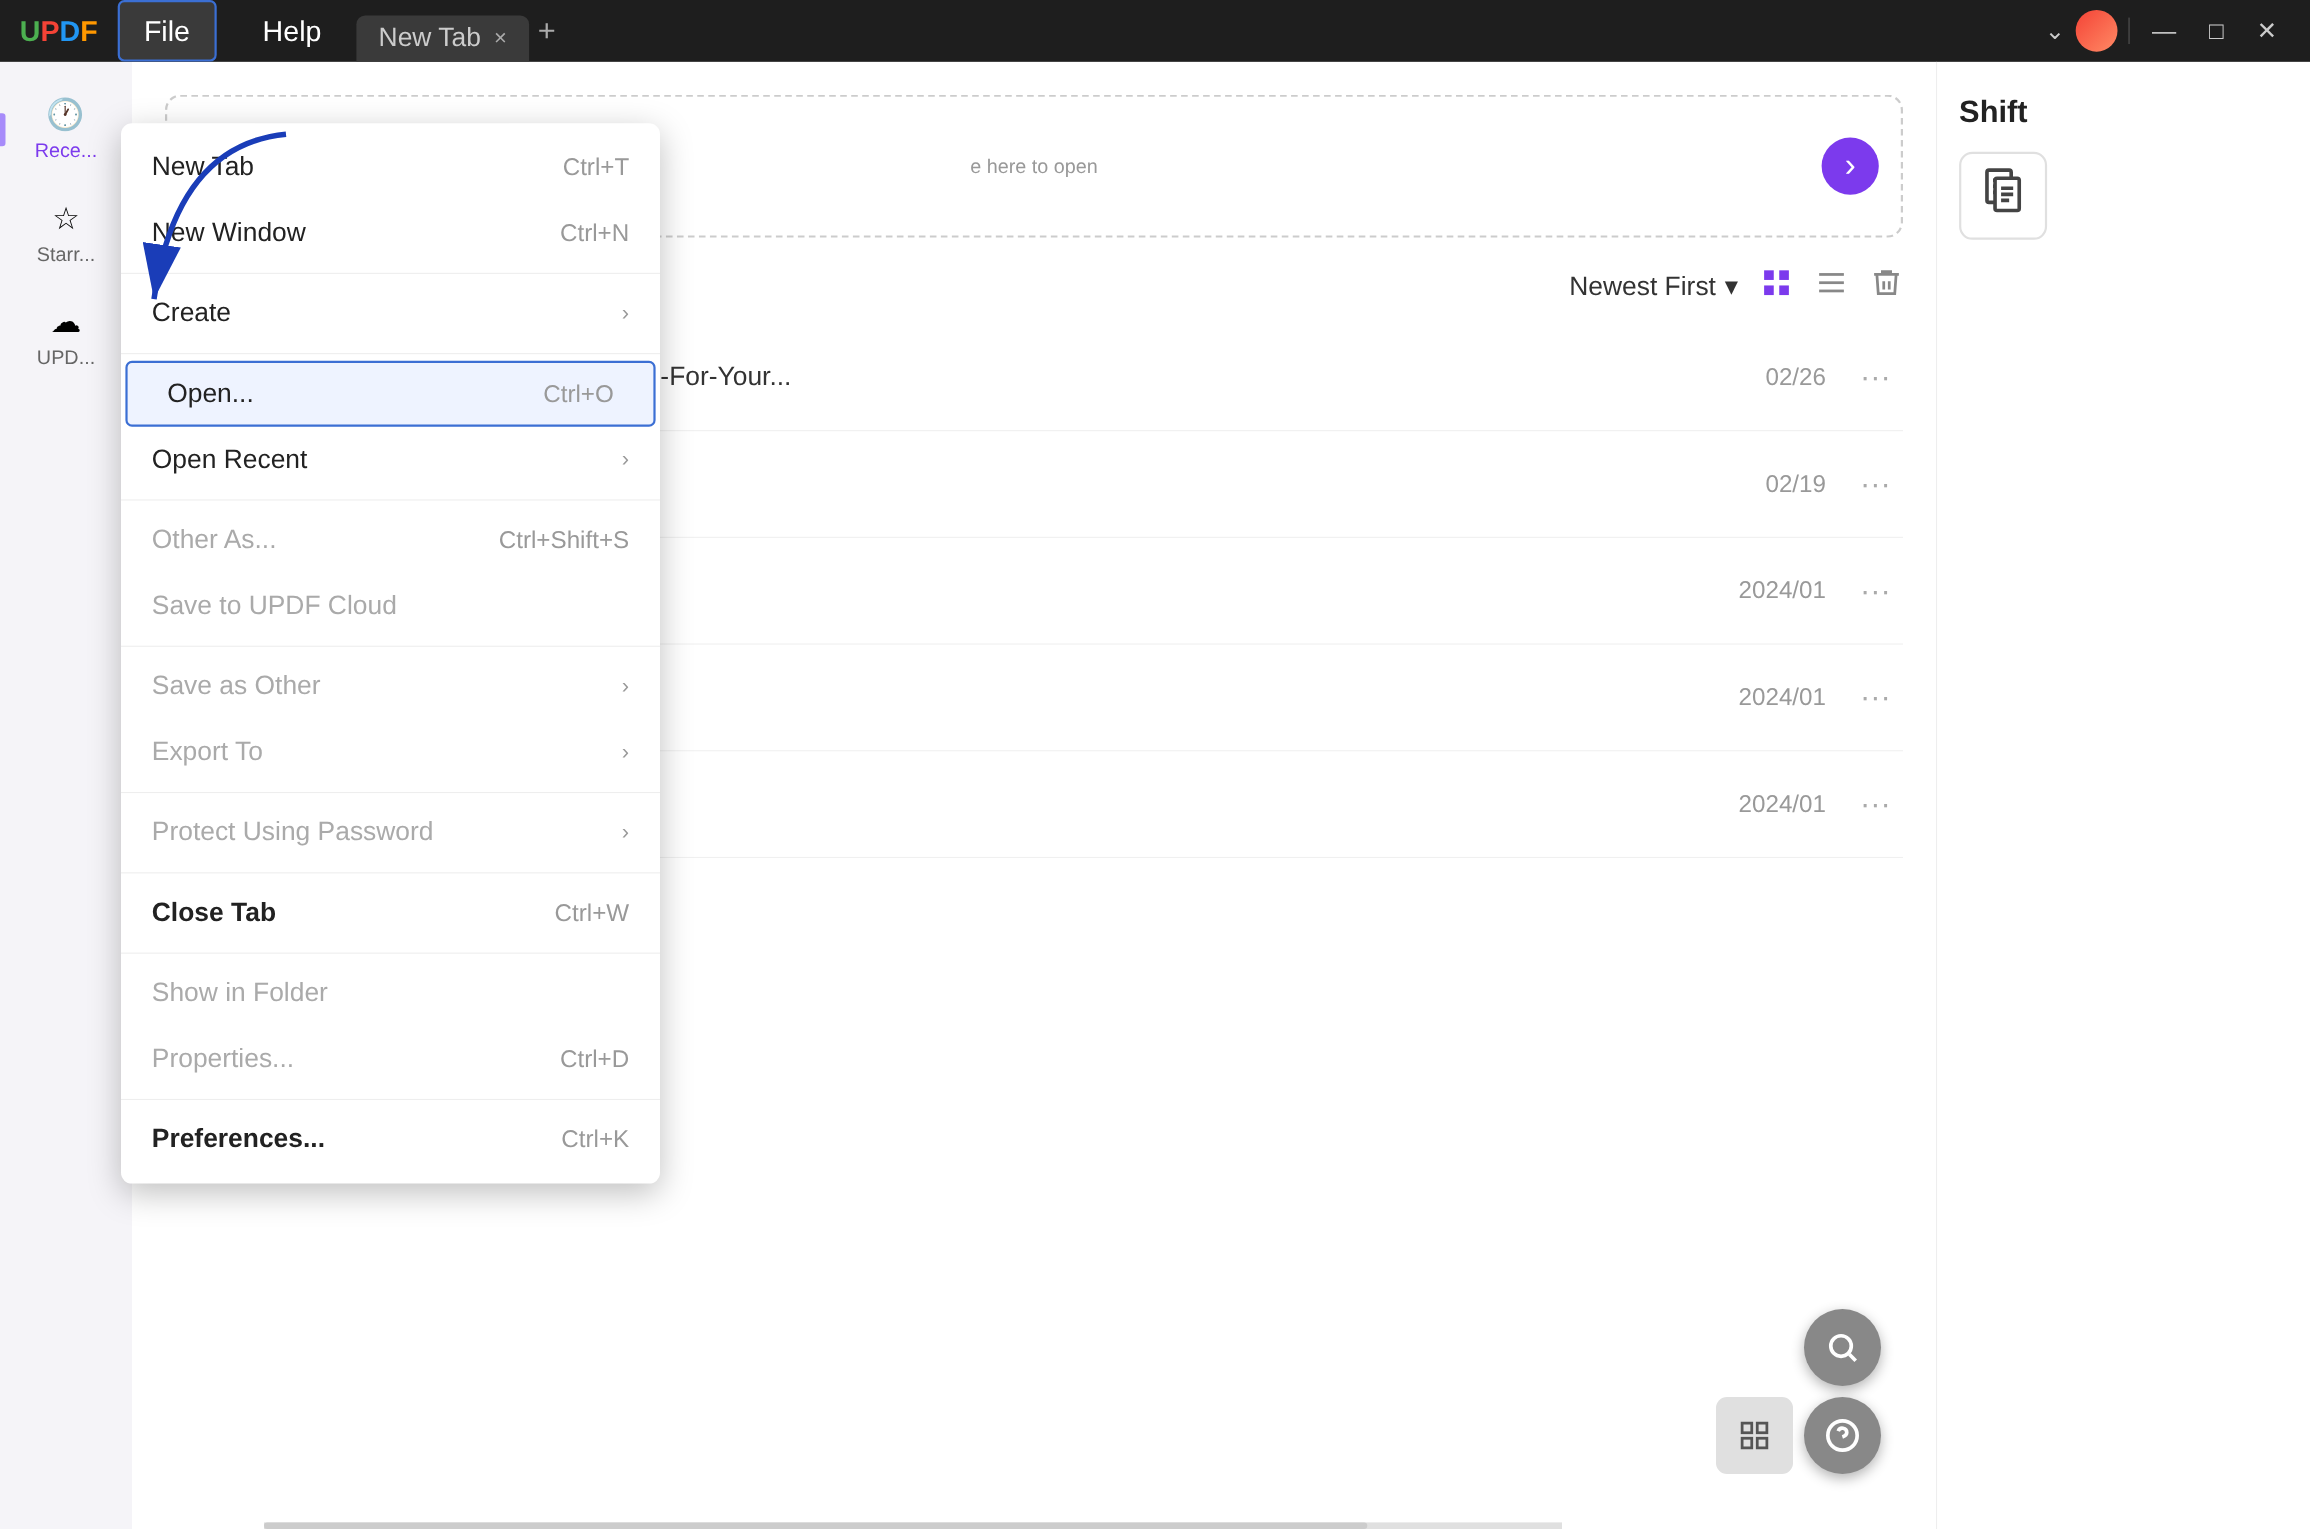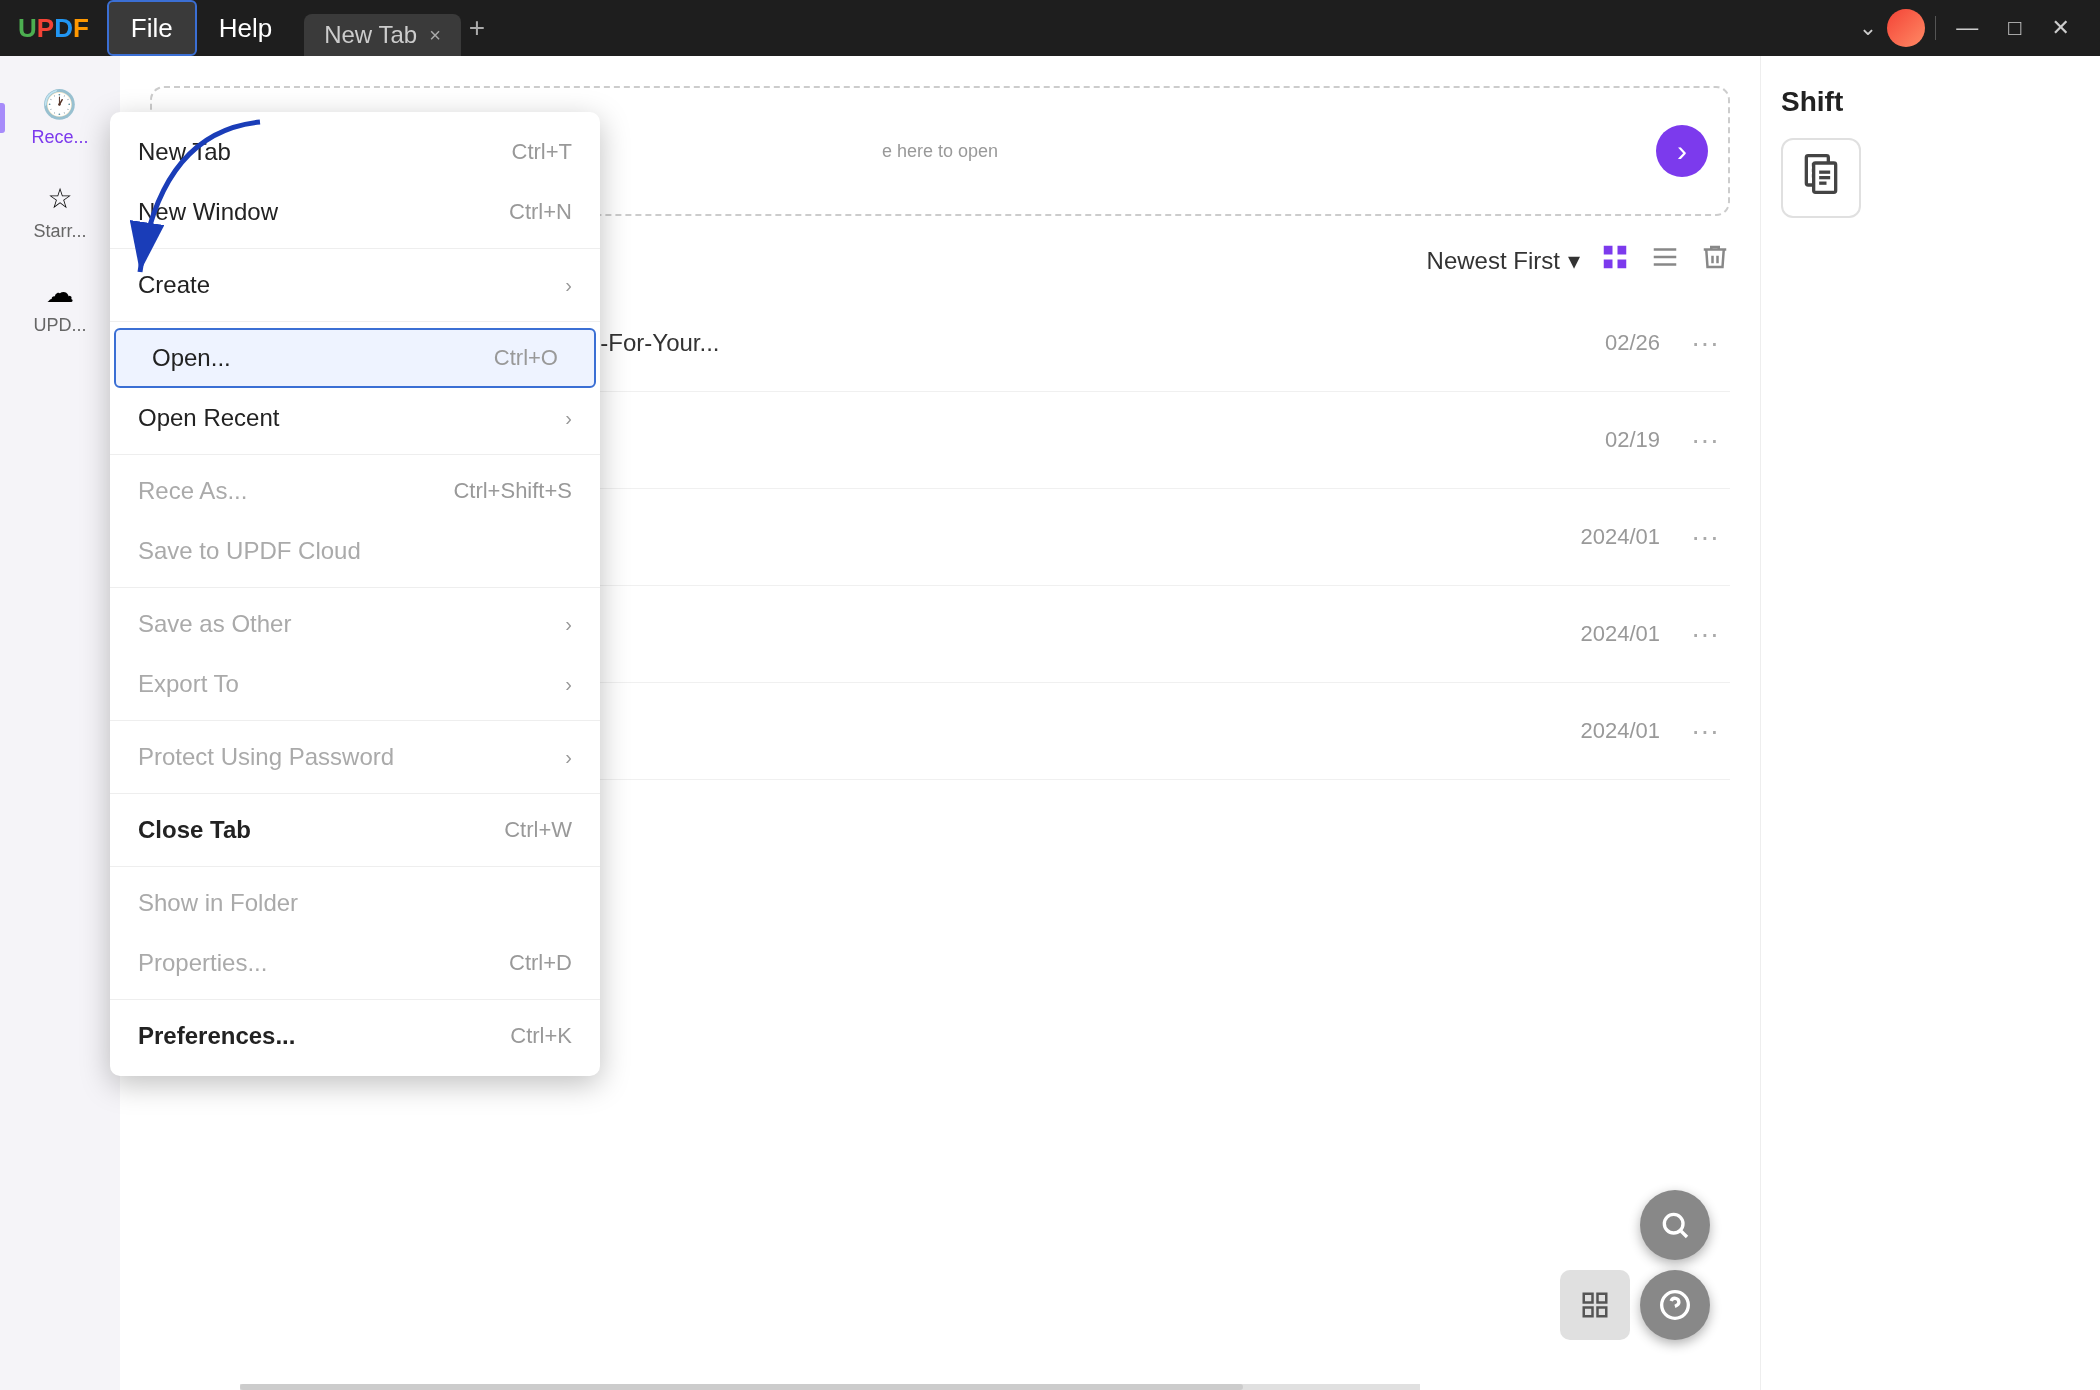--- a/index.html
+++ b/index.html
@@ -26,20 +26,21 @@
       display: flex;
       align-items: center;
       padding: 0 18px;
       gap: 4px;
     }
 
     .menu-bar {
       display: flex;
       align-items: center;
       height: 100%;
+      gap: 20px;
     }
     .menu-item {
       padding: 0 22px;
       height: 100%;
       display: flex;
       align-items: center;
       font-size: 26px;
       color: #ffffff;
       cursor: pointer;
       position: relative;
@@ -663,21 +664,21 @@
       <span>Open...</span>
       <span class="menu-shortcut">Ctrl+O</span>
     </div>
     <div class="menu-entry">
       <span>Open Recent</span>
       <span class="menu-arrow">›</span>
     </div>
     <div class="menu-separator"></div>
 
     <div class="menu-entry disabled">
-      <span>Rece As...</span>
+      <span>Other As...</span>
       <span class="menu-shortcut">Ctrl+Shift+S</span>
     </div>
     <div class="menu-entry disabled">
       <span>Save to UPDF Cloud</span>
     </div>
     <div class="menu-separator"></div>
 
     <div class="menu-entry disabled">
       <span>Save as Other</span>
       <span class="menu-arrow">›</span>

